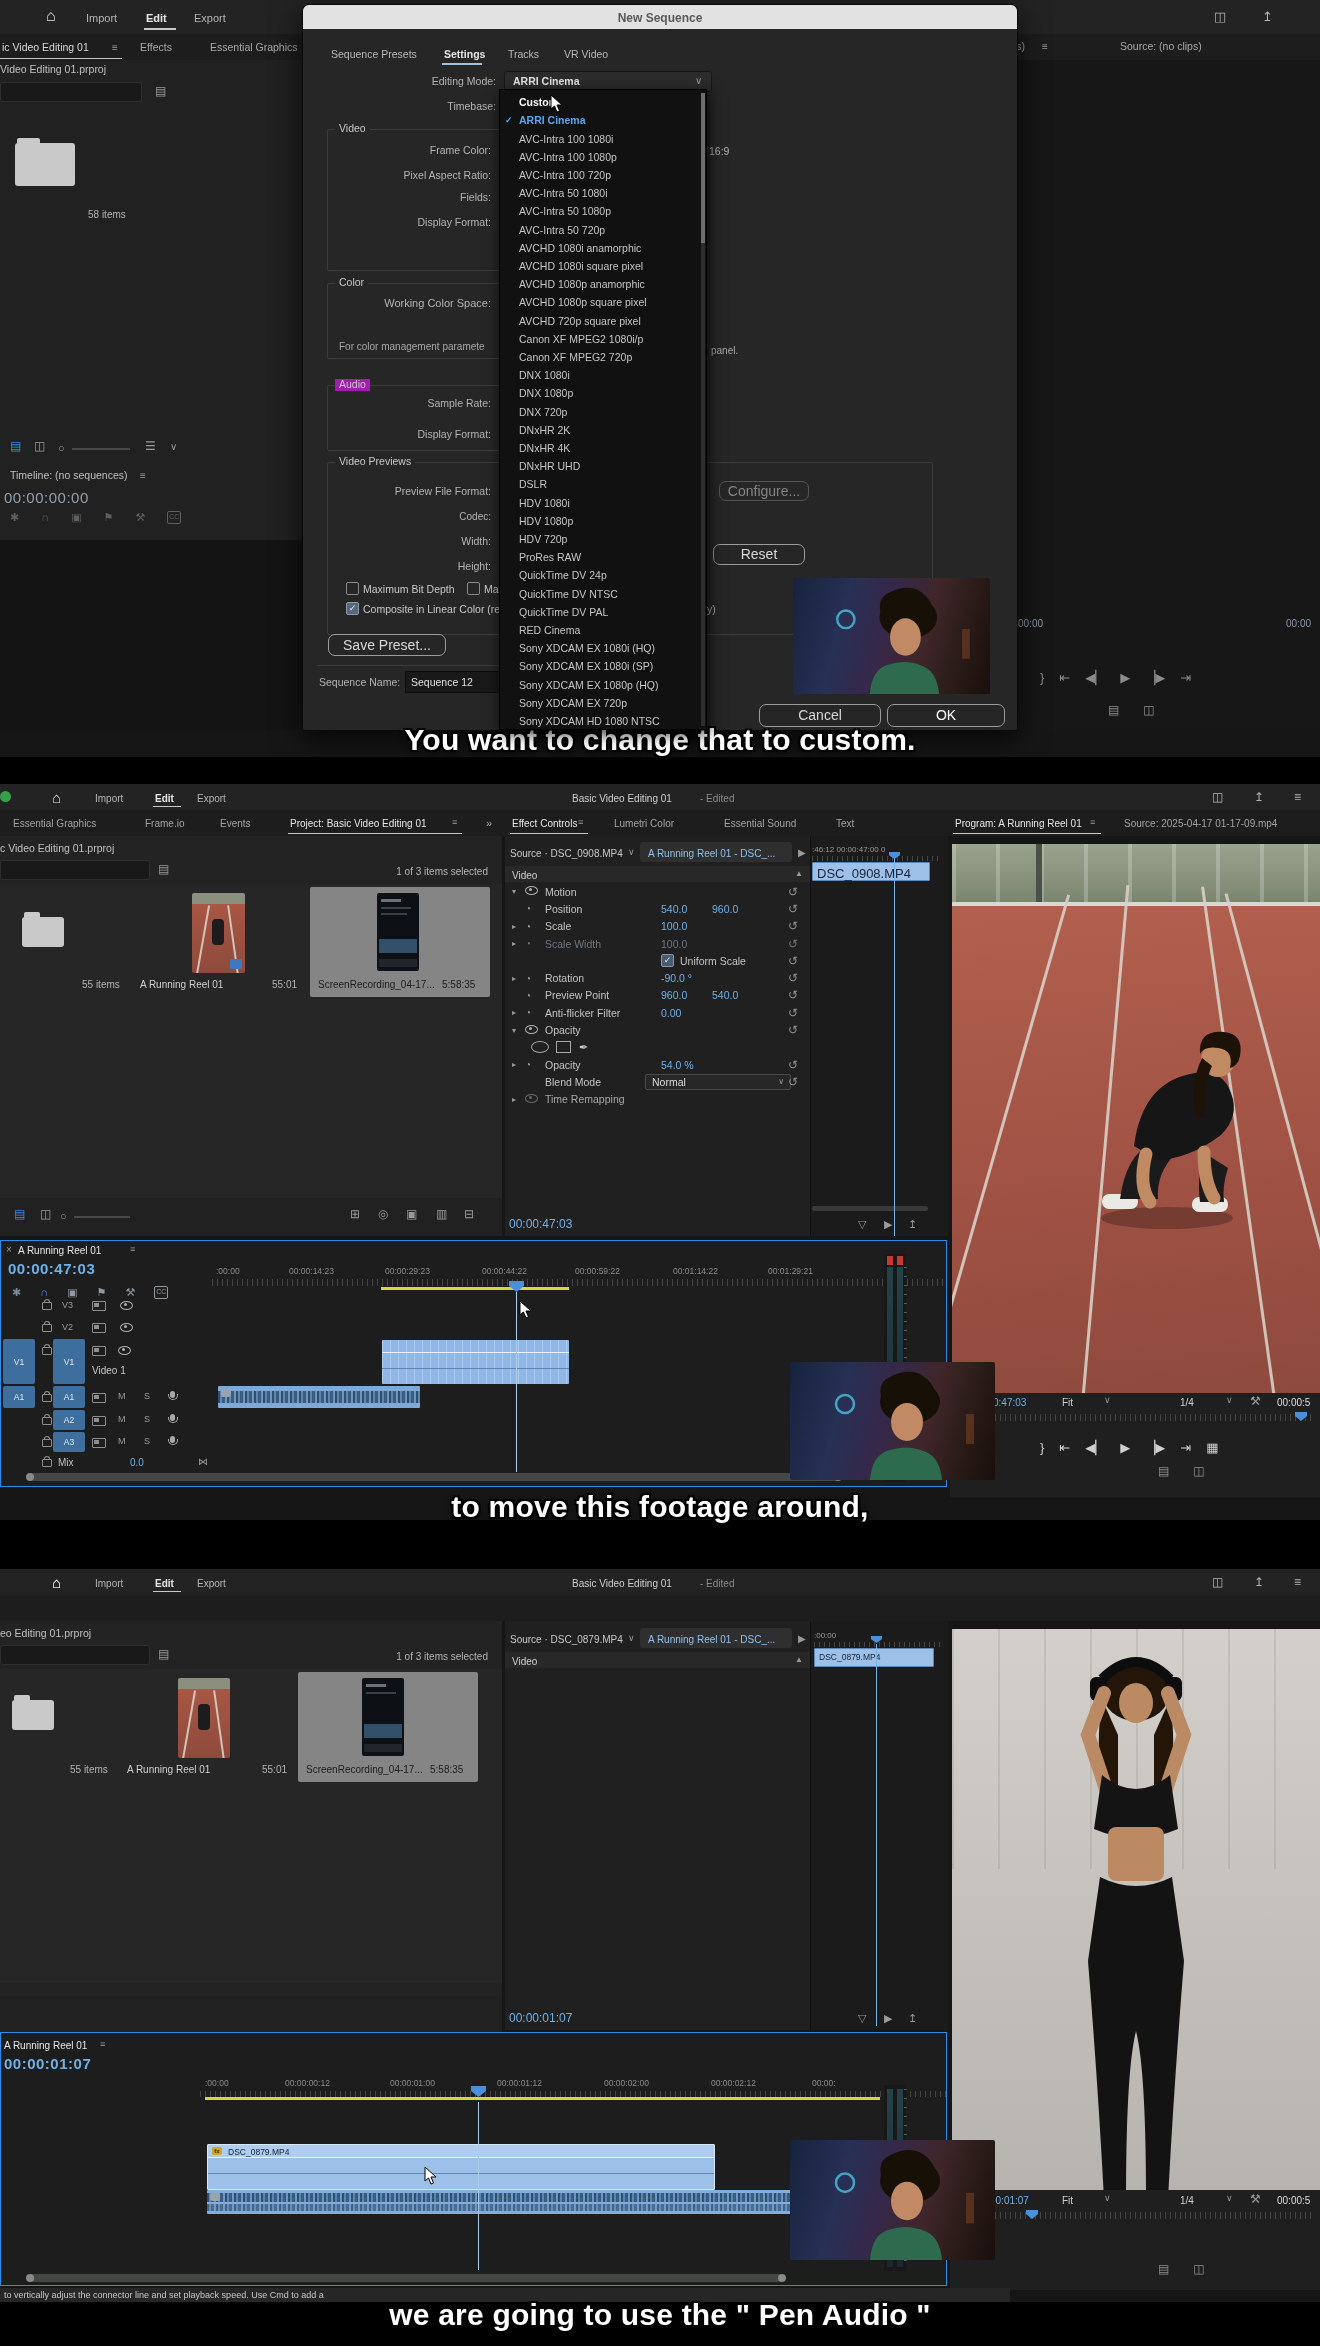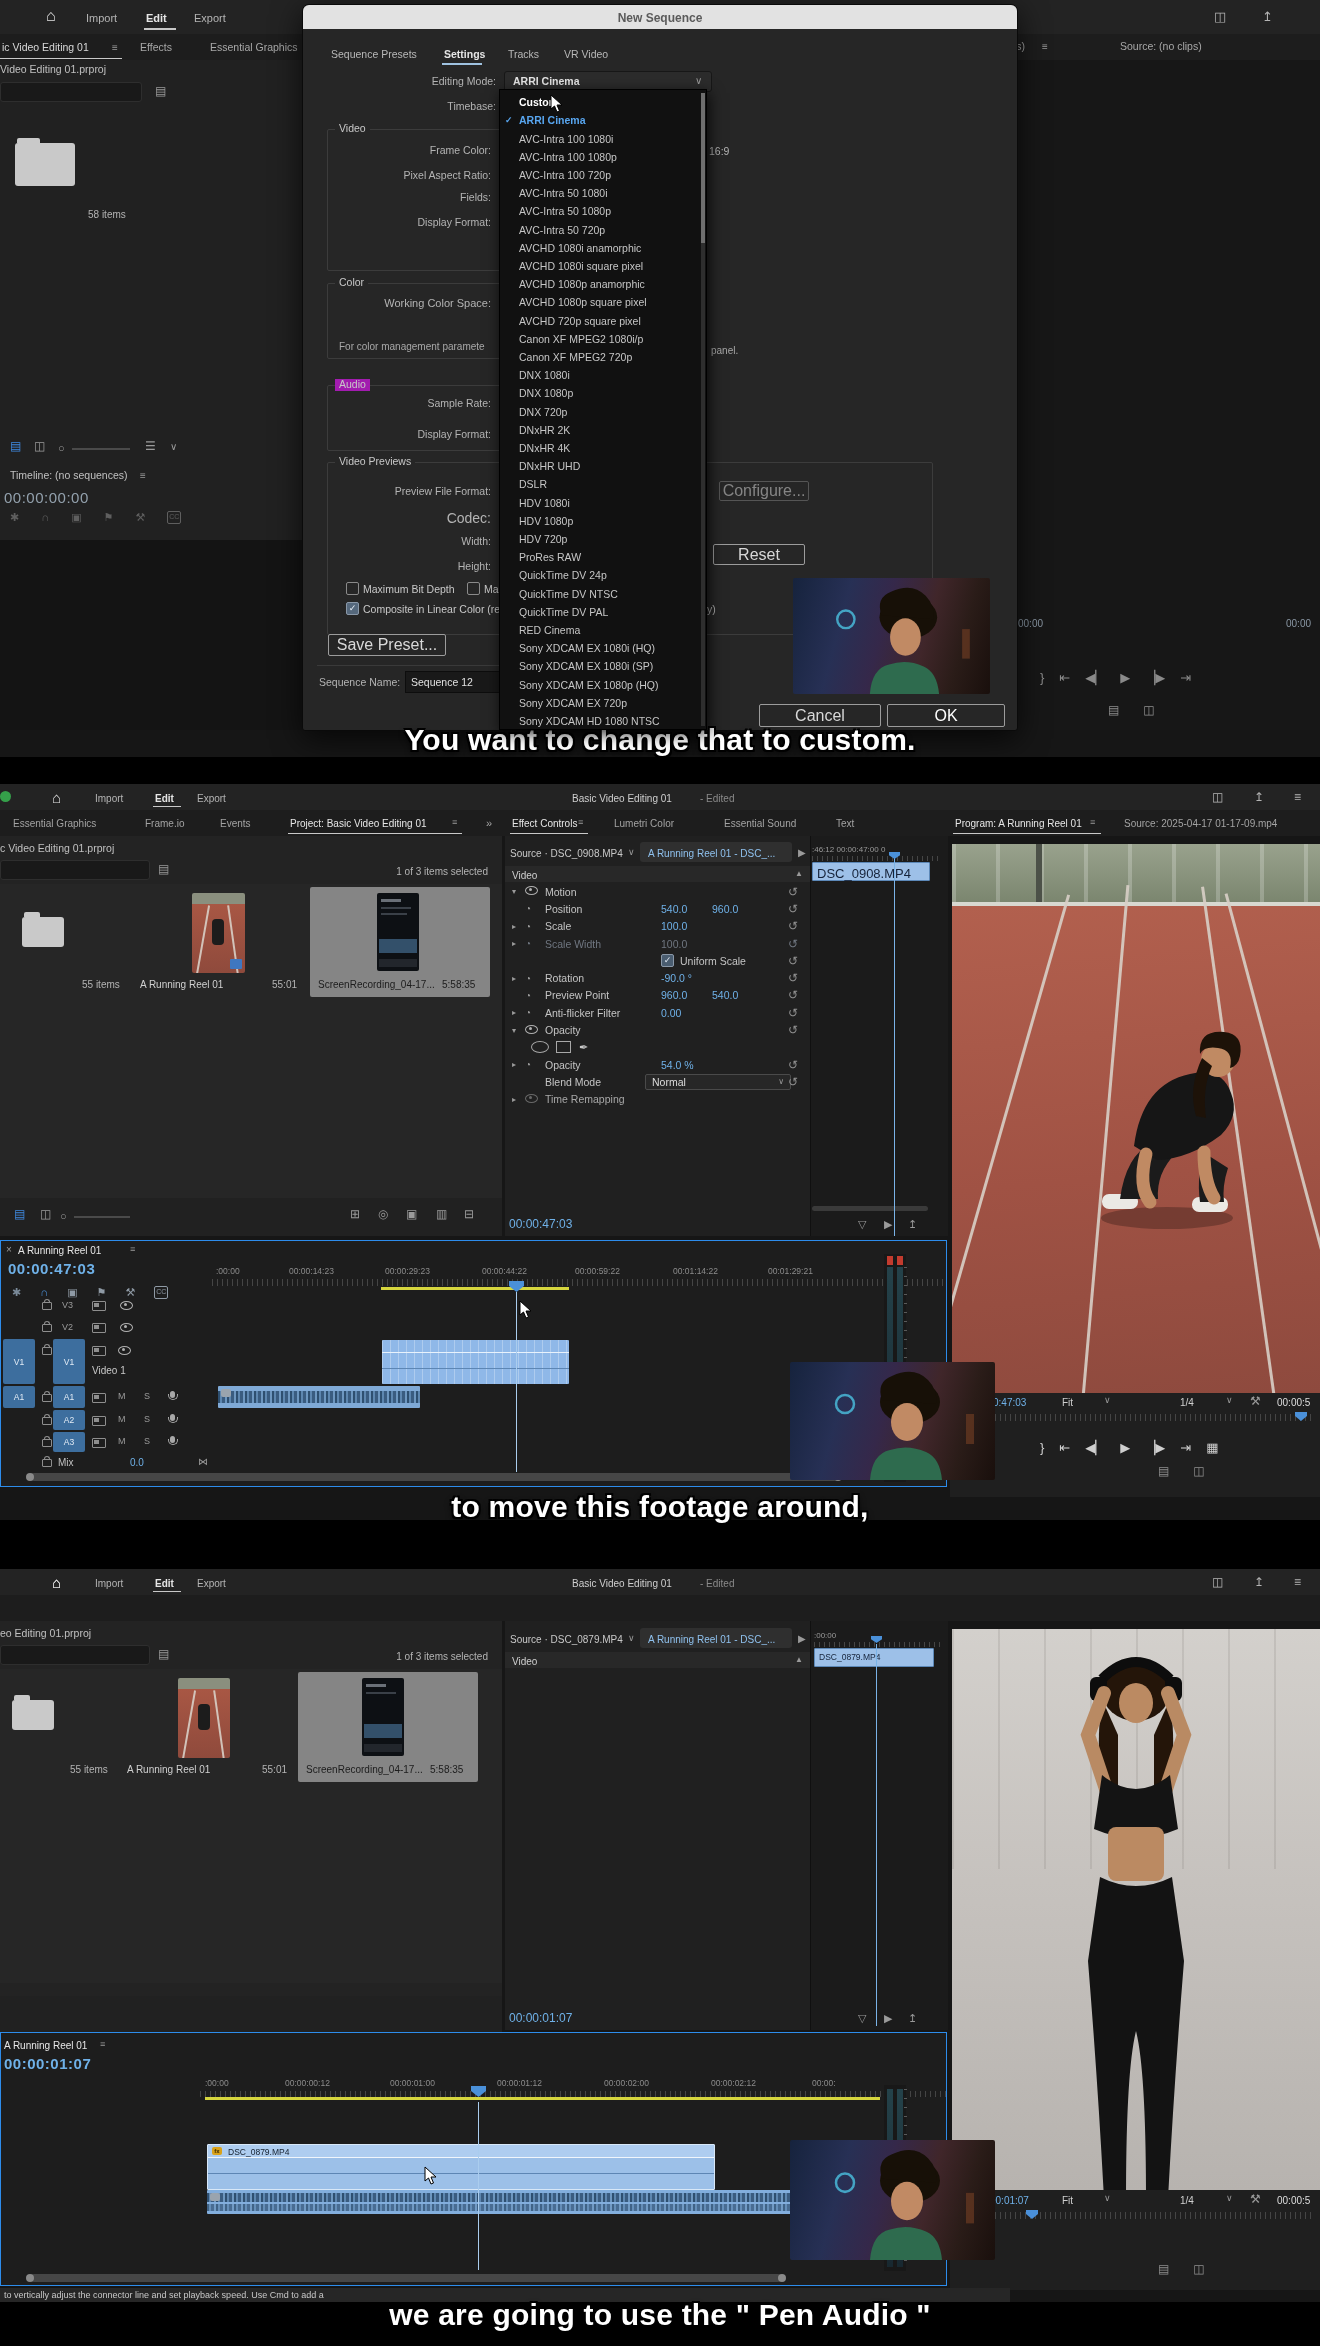--- a/index.html
+++ b/index.html
@@ -3,21 +3,21 @@
 <meta charset="utf-8">
 <style>
   html,body{margin:0;padding:0}
   body{width:1320px;height:2346px;background:#000;font-family:"Liberation Sans",sans-serif;position:relative;overflow:hidden}
   .ab{position:absolute}
   .tx{position:absolute;white-space:nowrap;color:#b4b4b4;font-size:11px;line-height:1.1}
   .t9{font-size:9px}.t10{font-size:10px}.t12{font-size:12px}.t15{font-size:15px}
   .blue{color:#6fb1e8}.wht{color:#e6e6e6}.g{color:#9a9a9a}
   .bold{font-weight:bold}.rt{text-align:right}
   .underl{position:absolute;height:2px;background:#c9c9c9}
-  .btn{position:absolute;border:1px solid #9c9c9c;border-radius:2px;color:#d8d8d8;font-size:16px;text-align:center;background:transparent}
+  .btn{position:absolute;border:1px solid #9c9c9c;border-radius:7px;color:#d8d8d8;font-size:14px;text-align:center;background:transparent}
   .eye{position:absolute;width:11px;height:7px;border:1px solid #b0b0b0;border-radius:50%}
   .eye::before{content:"";position:absolute;left:3px;top:1px;width:3px;height:3px;background:#b0b0b0;border-radius:50%}
   .lock{position:absolute;width:8px;height:6px;border:1px solid #8e8e8e;border-radius:1px}
   .lock::before{content:"";position:absolute;top:-4px;left:1px;width:4px;height:3px;border:1px solid #8e8e8e;border-bottom:none;border-radius:3px 3px 0 0}
   .patch{position:absolute;width:12px;height:8px;border:1px solid #8e8e8e;border-radius:1px}
   .patch::before{content:"";position:absolute;left:1px;top:1px;width:5px;height:4px;background:#8e8e8e}
   .mic{position:absolute;width:5px;height:7px;background:#a8a8a8;border-radius:2.5px}
   .mic::after{content:"";position:absolute;left:-2px;top:3px;width:8px;height:5px;border:1px solid #a8a8a8;border-top:none;border-radius:0 0 5px 5px}
   .tbox{position:absolute;background:#3d6e9e;border-radius:2px;color:#e2ebf5;font-size:8.5px;display:flex;align-items:center;justify-content:center}
   .cap{position:absolute;left:0;width:100%;text-align:center;color:#fff;font-weight:bold;font-size:30px;letter-spacing:.2px;
@@ -165,21 +165,21 @@
     <span class="tx" style="left:408px;top:340px;font-size:10px;color:#a8a8a8">panel.</span>
 
     <div class="grpbox" style="left:24px;top:380px;width:374px;height:64px"></div>
     <span class="tx" style="left:32px;top:374px;background:#a21caf;padding:0 4px;font-size:10.5px;color:#c8c8c8">Audio</span>
     <span class="tx rt" style="left:38px;top:393px;width:150px;font-size:10.5px">Sample Rate:</span>
     <span class="tx rt" style="left:38px;top:424px;width:150px;font-size:10.5px">Display Format:</span>
 
     <div class="grpbox" style="left:24px;top:457px;width:604px;height:171px"></div>
     <span class="tx" style="left:32px;top:451px;background:#262626;padding:0 4px;font-size:10.5px;color:#c8c8c8">Video Previews</span>
     <span class="tx rt" style="left:28px;top:481px;width:160px;font-size:10.5px">Preview File Format:</span>
-    <span class="tx rt" style="left:38px;top:506px;width:150px;font-size:14px">Codec:</span>
+    <span class="tx rt" style="left:38px;top:506px;width:150px;font-size:10px">Codec:</span>
     <span class="tx rt" style="left:38px;top:531px;width:150px;font-size:10.5px">Width:</span>
     <span class="tx rt" style="left:38px;top:556px;width:150px;font-size:10.5px">Height:</span>
     <div class="ab" style="left:43px;top:577px;width:11px;height:11px;border:1px solid #8a8a8a;border-radius:2px"></div>
     <span class="tx" style="left:60px;top:579px;font-size:10.5px;color:#c8c8c8">Maximum Bit Depth</span>
     <div class="ab" style="left:164px;top:577px;width:11px;height:11px;border:1px solid #8a8a8a;border-radius:2px"></div>
     <span class="tx" style="left:181px;top:579px;font-size:10.5px;color:#c8c8c8">Ma</span>
     <div class="ab" style="left:43px;top:597px;width:11px;height:11px;background:#55687c;border:1px solid #8a98a8;border-radius:2px;color:#e8f0f8;font-size:9px;line-height:11px;text-align:center">✓</div>
     <span class="tx" style="left:60px;top:599px;font-size:10.5px;color:#c8c8c8">Composite in Linear Color (re</span>
     <div class="btn" style="left:25px;top:629px;width:116px;height:20px;line-height:20px"><span>Save Preset...</span></div>
     <div class="ab" style="left:14px;top:660px;width:388px;height:1px;background:#3a3a3a"></div>

